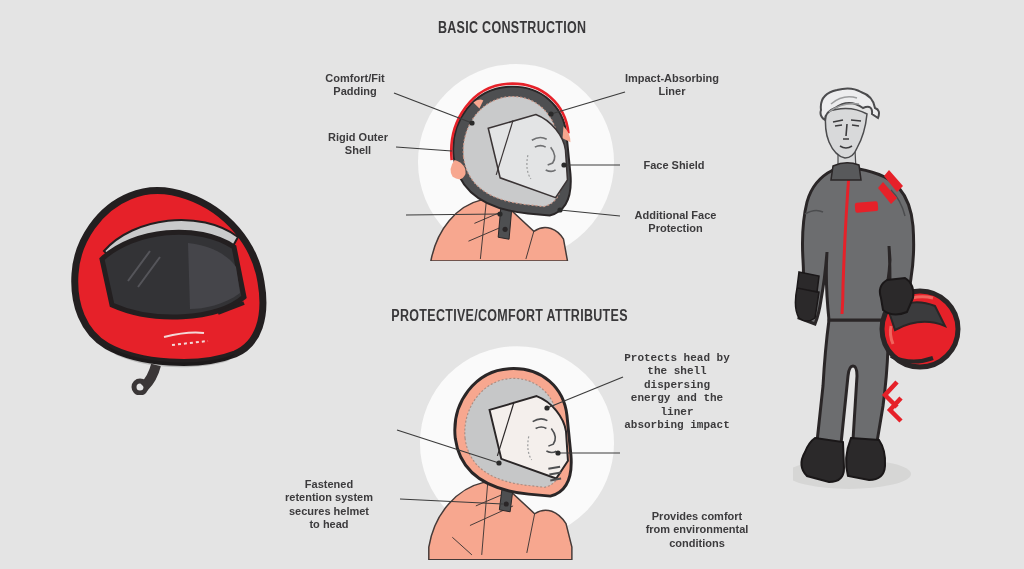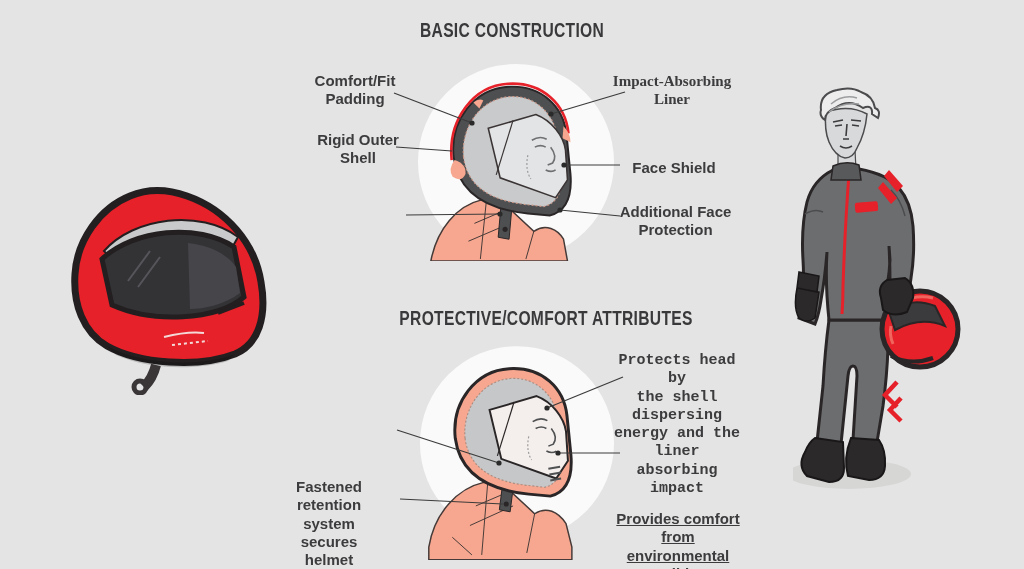--- a/index.html
+++ b/index.html
@@ -3,26 +3,26 @@
 <meta charset="utf-8">
 <style>
   html,body{margin:0;padding:0;}
   .stage{
     position:relative;width:1024px;height:569px;overflow:hidden;
     background:#e4e4e4;
     font-family:"Liberation Sans",sans-serif;
   }
   .hdr{
     position:absolute;text-align:center;color:#39383a;
-    font-size:20px;font-weight:700;white-space:nowrap;
+    font-size:16px;font-weight:700;white-space:nowrap;
   }
   .hdr span{display:inline-block;transform:scaleX(.78);transform-origin:center;letter-spacing:.4px;}
   .lbl{
     position:absolute;text-align:center;color:#3c3b3d;
-    font-size:15px;line-height:1.22;font-weight:700;white-space:pre-line;
+    font-size:11px;line-height:1.22;font-weight:700;white-space:pre-line;
   }
   .abs{position:absolute;}
   svg{display:block;}
   .overlay{position:absolute;left:0;top:0;pointer-events:none;}
 </style>
 </head>
 <body>
 
 <div class="stage">
 
@@ -144,33 +144,33 @@
       <circle cx="500" cy="214" r="2.6"></circle>
       <circle cx="560" cy="210" r="2.6"></circle>
       <circle cx="547" cy="408" r="2.6"></circle>
       <circle cx="499" cy="463" r="2.6"></circle>
       <circle cx="558" cy="453" r="2.6"></circle>
     </g>
   </svg>
 
   <div class="lbl" style="left:310px;top:72px;width:90px;">Comfort/Fit
 Padding</div>
-  <div class="lbl" style="left:608px;top:72px;width:128px;font-family:Liberation Serif, serif;">Impact-Absorbing
+  <div class="lbl" style="left:608px;top:72px;width:128px;">Impact-Absorbing
 Liner</div>
   <div class="lbl" style="left:313px;top:131px;width:90px;">Rigid Outer
 Shell</div>
   <div class="lbl" style="left:624px;top:159px;width:100px;">Face Shield</div>
-  <div class="lbl" style="left:613px;top:203px;width:125px;">Additional Face
+  <div class="lbl" style="left:613px;top:209px;width:125px;">Additional Face
 Protection</div>
 
   <div class="lbl" style="left:612px;top:352px;width:130px;font-family:Liberation Mono, monospace;">Protects head by
 the shell dispersing
 energy and the liner
 absorbing impact</div>
   <div class="lbl" style="left:279px;top:478px;width:100px;">Fastened
 retention system
 secures helmet
 to head</div>
-  <div class="lbl" style="left:614px;top:510px;width:128px;text-decoration:underline;">Provides comfort
+  <div class="lbl" style="left:633px;top:510px;width:128px;">Provides comfort
 from environmental
 conditions</div>
 
 </div>
 
 </body></html>

